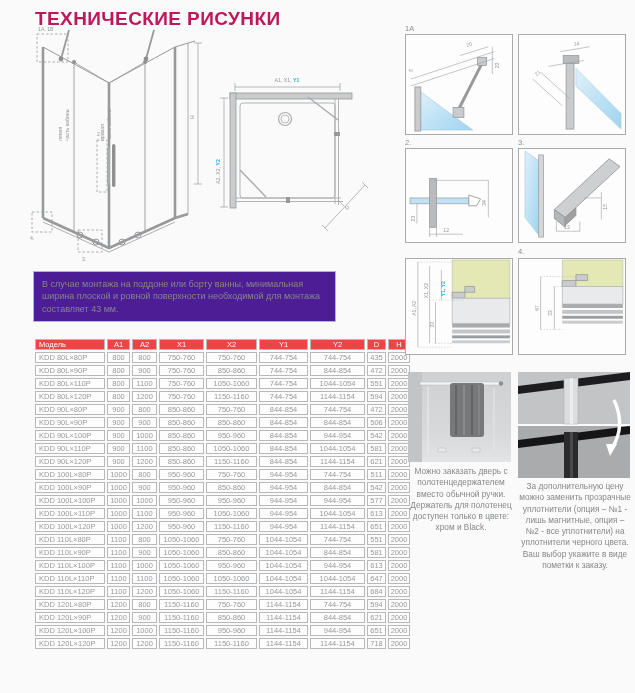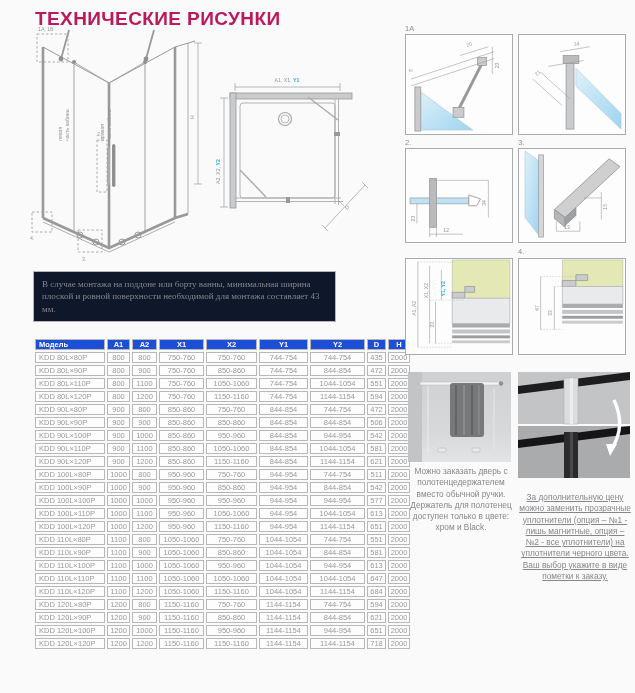--- a/index.html
+++ b/index.html
@@ -12,32 +12,32 @@
   .abs{position:absolute;}
   .page-title{
     left:35px;top:8px;font-size:19px;font-weight:bold;color:#be185d;letter-spacing:.4px;
   }
   
   .dbox{border:1px solid #a8aaac;background:#fdfdfd;box-sizing:border-box;}
   .dlabel{font-size:7.5px;color:#8b8d90;}
   
   .note{
     left:33px;top:271px;width:303px;box-sizing:border-box;
-    border:1px solid #b3b5b7;background:#0f172a;
-    padding:6px 8px;font-size:9px;line-height:1.38;color:#85878a;font-family:Liberation Serif, serif;
+    border:1px solid #b3b5b7;background:#4c1d95;
+    padding:6px 8px;font-size:9px;line-height:1.38;color:#85878a;
   }
   
   .tblwrap{left:33px;top:337px;}
   table{border-collapse:separate;border-spacing:2px;table-layout:fixed;width:367px;}
   th,td{
     border:1px solid #b6b8ba;background:#fdfdfd;
     font-size:7.5px;line-height:9px;height:9px;padding:0 1px;
     text-align:center;color:#97999c;overflow:hidden;white-space:nowrap;
   }
-  th{background:#1d4ed8;color:#ffffff;font-weight:bold;}
+  th{background:#ef4444;color:#ffffff;font-weight:normal;}
   th:first-child,td:first-child{text-align:left;padding-left:3px;}
   
   .caption{font-size:8.3px;line-height:1.36;color:#85878a;text-align:center;}
   
   .photo{overflow:hidden;}
   svg text{font-family:"Liberation Sans", sans-serif;}
   .dimtxt{font-size:5.2px;fill:#95979a;}
   .dimtxt-c{font-size:5.2px;fill:#29a9e1;font-weight:bold;}
 </style>
 </head>
@@ -598,13 +598,13 @@
   <rect x="52" y="6" width="3" height="46" fill="#eceded"></rect>
   <rect y="54" width="112" height="52" fill="#aaabad"></rect>
   <polygon points="0,68 112,54 112,62 0,76" fill="#151517"></polygon>
   <rect x="46" y="60" width="14" height="46" fill="#2a2a2c"></rect>
   <rect x="52" y="60" width="3" height="46" fill="#4a4a4c"></rect>
   <path d="M96,28 C 104,45 103,62 94,76" stroke="#ffffff" stroke-width="3.4" fill="none"></path>
   <polygon points="88,72 99,72 92,84" fill="#ffffff"></polygon>
 </svg>
 
 <div class="abs caption" style="left:405px;top:466px;width:112px;">Можно заказать дверь с полотенцедержателем вместо обычной ручки. Держатель для полотенец доступен только в цвете: хром и Black.</div>
-<div class="abs caption" style="left:518px;top:492px;width:114px;text-decoration:underline;">За дополнительную цену можно заменить прозрачные уплотнители (опция – №1 - лишь магнитные, опция – №2 - все уплотнители) на уплотнители черного цвета. Ваш выбор укажите в виде пометки к заказу.</div>
+<div class="abs caption" style="left:518px;top:481px;width:114px;">За дополнительную цену можно заменить прозрачные уплотнители (опция – №1 - лишь магнитные, опция – №2 - все уплотнители) на уплотнители черного цвета. Ваш выбор укажите в виде пометки к заказу.</div>
 
 </body></html>

